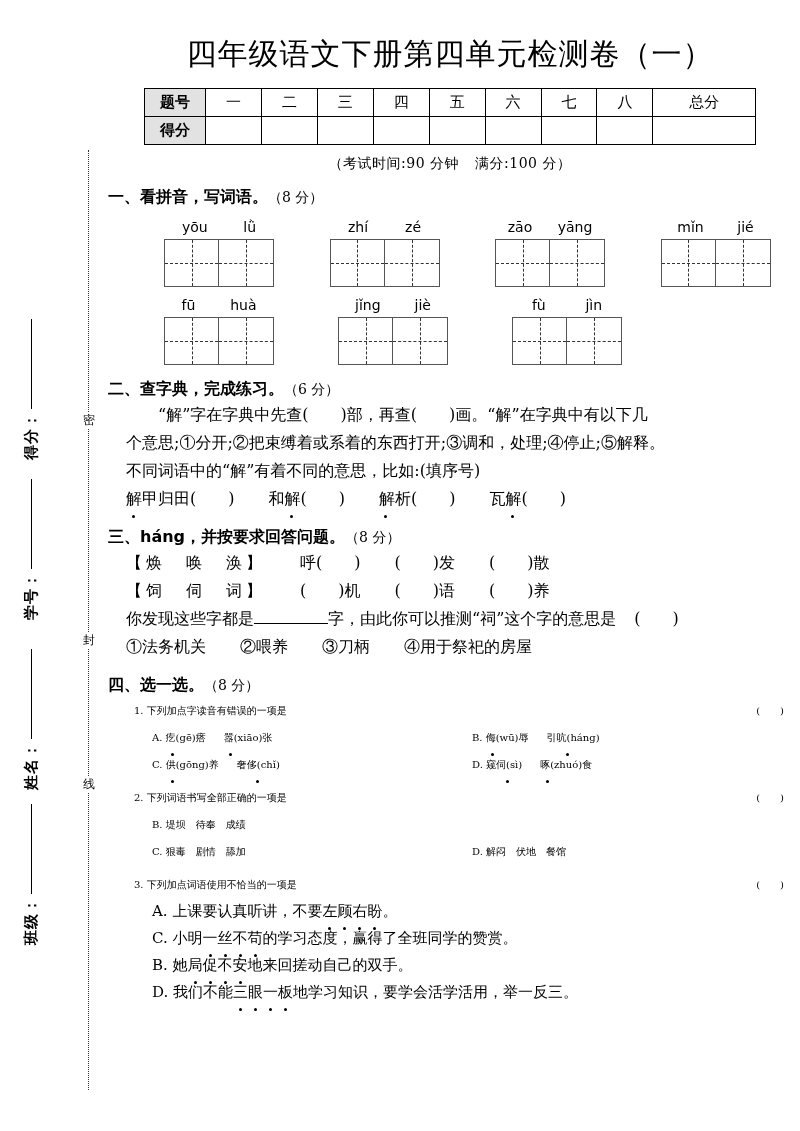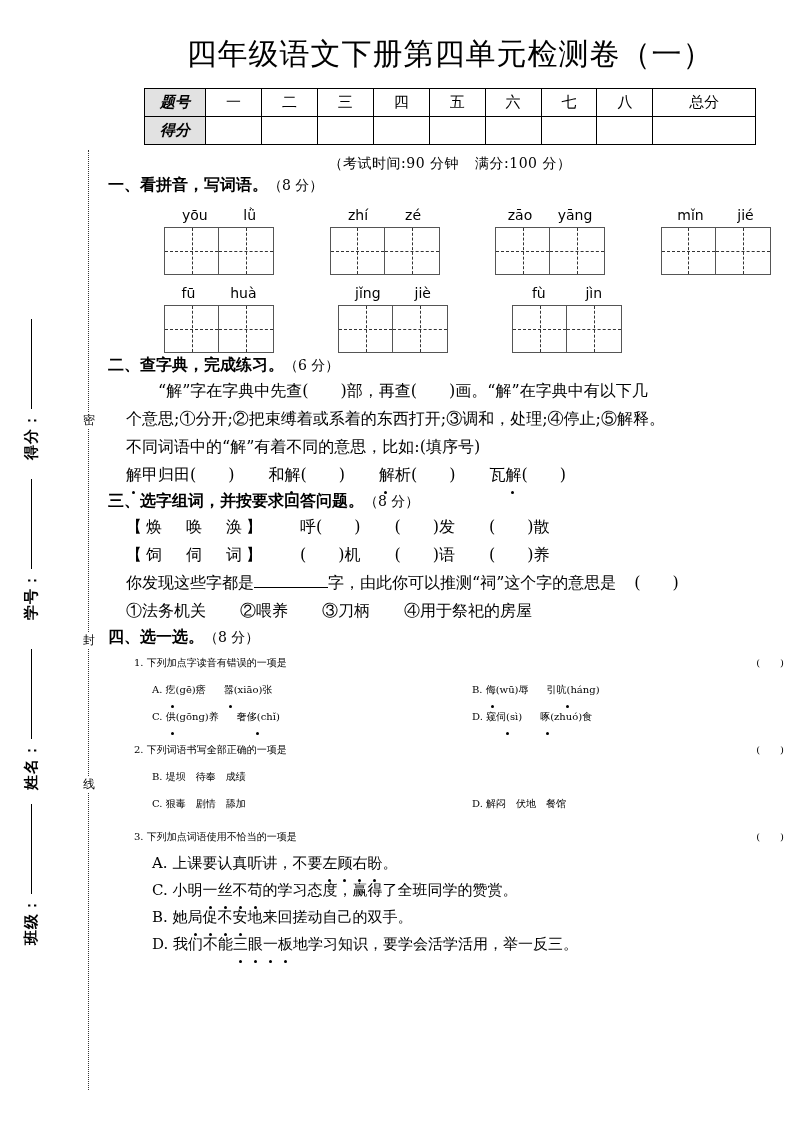--- a/index.html
+++ b/index.html
@@ -85,33 +85,33 @@
     border: 1px solid #000;
     height: 25px;
     text-align: center;
     font-size: 15px;
     font-family: "DejaVu Serif", "Liberation Serif", serif;
   }
   .score-table td.hd {
     width: 58px;
     background: #e2e2e2;
     font-weight: bold;
-    font-style: italic;
   }
 
   .exam-info {
     margin-top: 10px;
     text-align: center;
     font-size: 14px;
     letter-spacing: 0.5px;
   }
   .exam-info .gap { display: inline-block; width: 16px; }
 
   
   .section {
+    margin-top: 12px;
     padding-left: 8px;
   }
   .sec-head {
     font-size: 16px;
     font-weight: bold;
     line-height: 24px;
     font-family: "DejaVu Sans", "Liberation Sans", sans-serif;
   }
   .sec-head .pts {
     font-weight: normal;
@@ -373,21 +373,21 @@
           </span></span><span class="sp-lg"></span><span class="dot-group"><span>解析(　　)</span><span class="dots" style="left:0;width:14px;">
             <i></i>
           </span></span><span class="sp-lg"></span><span class="dot-group"><span>瓦解(　　)</span><span class="dots" style="left:16px;width:14px;">
             <i></i>
           </span></span>
     </div>
   </div>
 
   <div class="section">
     <div class="sec-head">
-      <span>三、</span><span>选字组词，并按要求回答问题。</span><span class="pts">（8 分）</span>
+      <span>三、</span><span>háng，并按要求回答问题。</span><span class="pts">（8 分）</span>
     </div>
 
     <div class="body-line">
       <span class="brackets-word">【焕　唤　涣】</span><span class="sp-lg"></span><span>呼(　　)</span><span class="sp-lg"></span><span>(　　)发</span><span class="sp-lg"></span><span>(　　)散</span>
     </div>
     <div class="body-line">
       <span class="brackets-word">【饲　伺　词】</span><span class="sp-lg"></span><span>(　　)机</span><span class="sp-lg"></span><span>(　　)语</span><span class="sp-lg"></span><span>(　　)养</span>
     </div>
 
     <div class="body-line">

